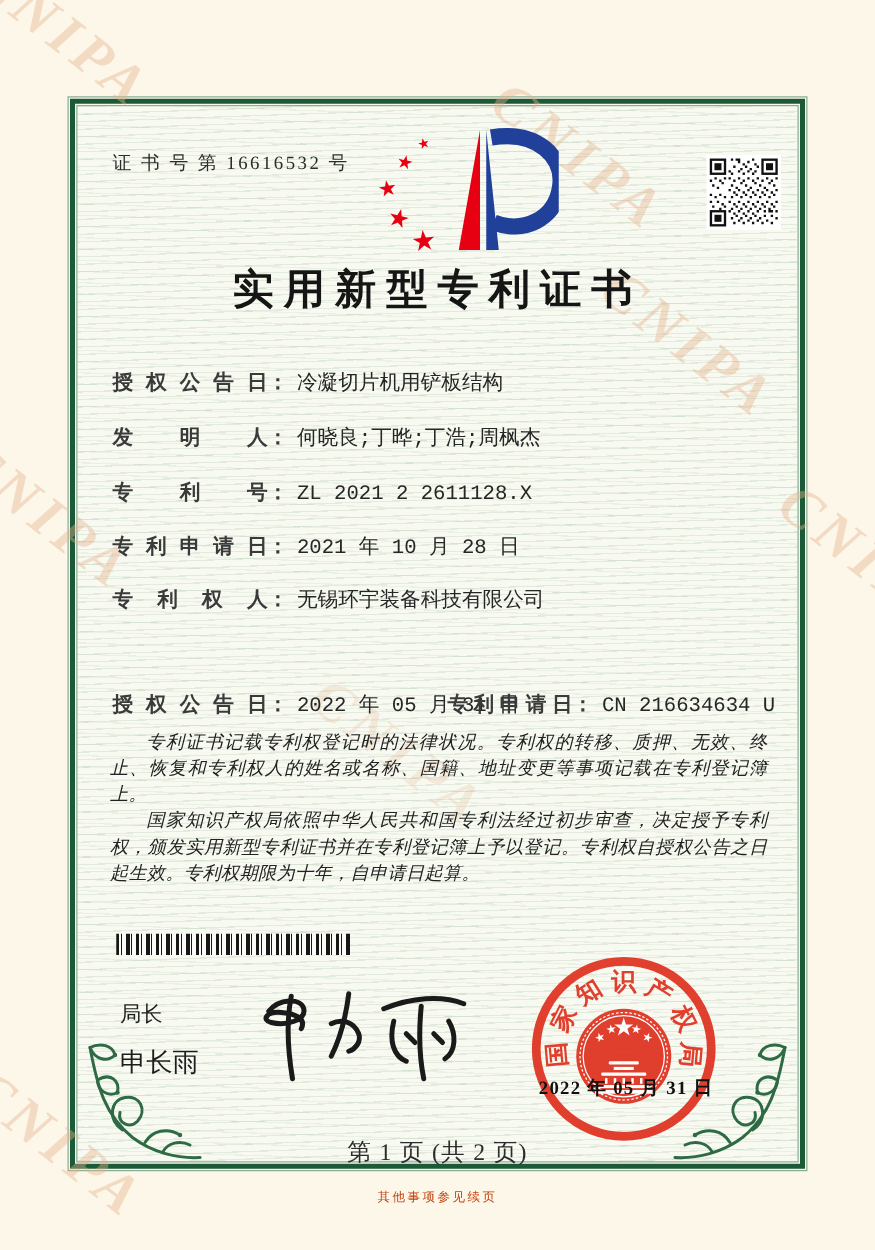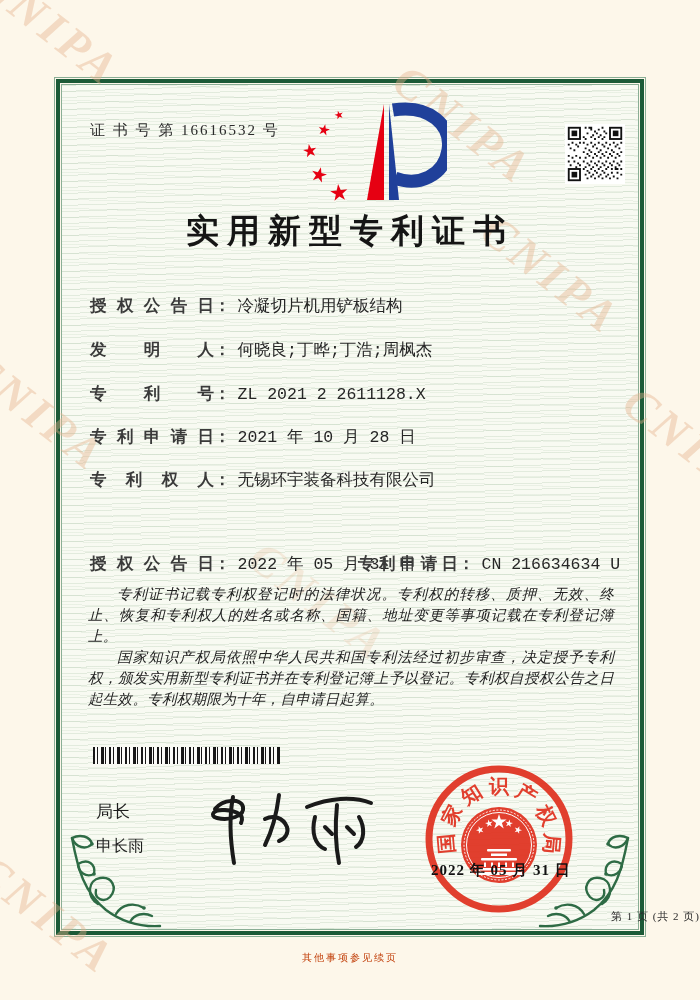--- a/index.html
+++ b/index.html
@@ -44,32 +44,32 @@
   .paras p { text-indent:2em; }
 
   .barcode { left:93px; top:747px; width:187px; height:17px;
              background:repeating-linear-gradient(90deg,
                #171717 0px,#171717 2px, #fbfbf8 2px,#fbfbf8 4px,
                #171717 4px,#171717 5px, #fbfbf8 5px,#fbfbf8 8px,
                #171717 8px,#171717 11px,#fbfbf8 11px,#fbfbf8 12px,
                #171717 12px,#171717 13px,#fbfbf8 13px,#fbfbf8 16px); }
 
   .sig-title { left:96px; top:800px; font-size:17px; color:#1d1d1d; }
-  .sig-name  { left:96px; top:836px; font-size:16px; color:#1d1d1d; }
+  .sig-name  { left:96px; top:836px; font-size:21px; color:#1d1d1d; }
   .sig-svg   { left:195px; top:783px; }
 
   .seal-svg  { left:421px; top:761px; }
   .seal-date { left:431px; top:861px; width:170px; font-size:15px; font-weight:600;
                letter-spacing:1px; color:#111; z-index:5; }
 
   .corner { bottom:0; width:100px; height:102px; }
   .corner.left  { left:64px;  top:830px; }
   .corner.right { left:536px; top:830px; transform:scaleX(-1); }
 
-  .page-num { left:0; top:909px; width:100%; text-align:right; font-size:11px;
+  .page-num { left:0; top:909px; width:100%; text-align:center; font-size:19px;
               letter-spacing:1px; color:#2c2c2c; }
   .foot-note { left:0; top:951px; width:100%; text-align:center; font-size:10px;
                letter-spacing:2px; color:#c2410c; z-index:3; }
 </style>
 </head>
 <body>
 
 <div class="stage">
 
   <div class="frame1">

